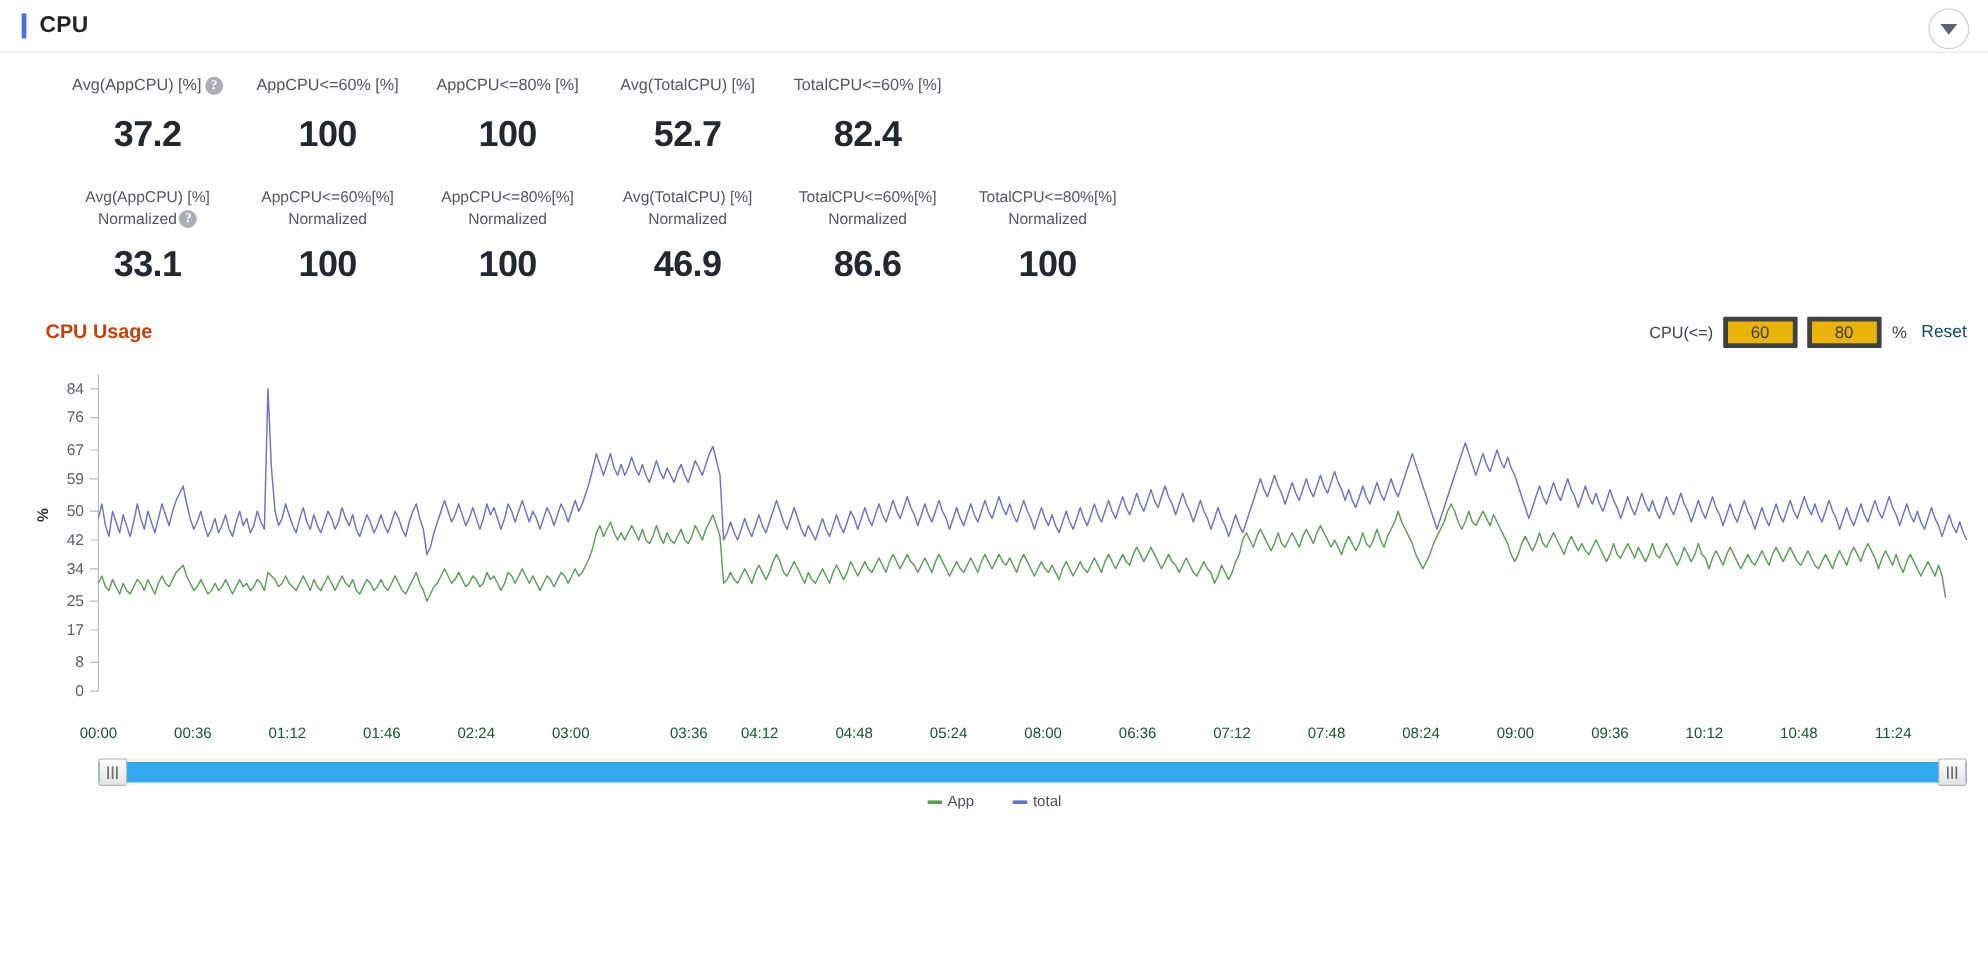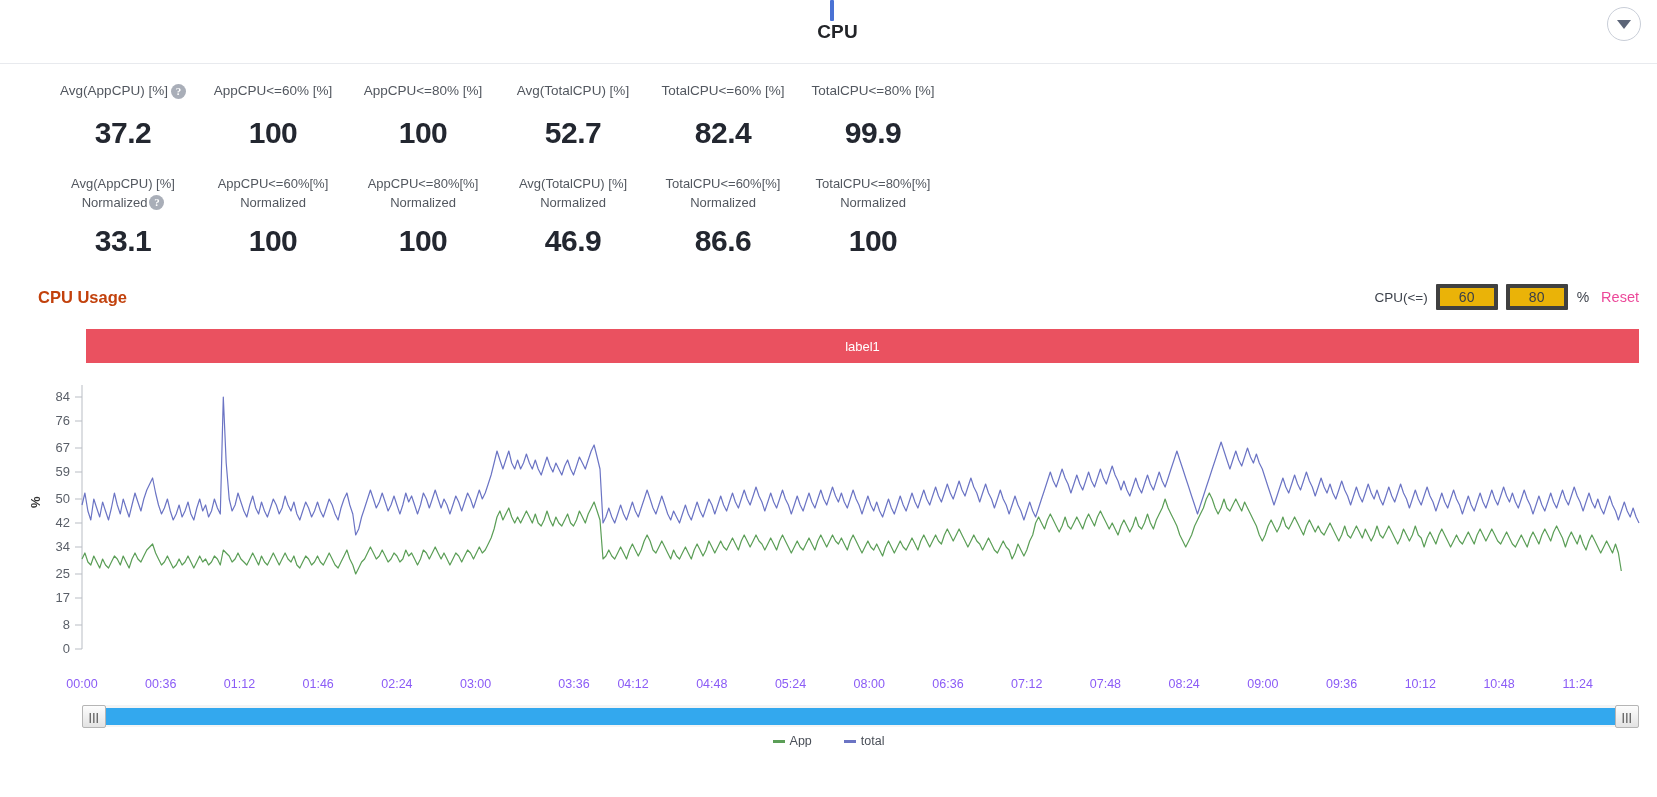--- a/index.html
+++ b/index.html
@@ -7,26 +7,25 @@
     margin: 0; padding: 0;
     width: 1657px; height: 797px;
     background: #ffffff;
     font-family: "Liberation Sans", sans-serif;
     overflow: hidden;
   }
 
   
   .panel-header {
     position: relative;
-    height: 64px;
+    height: 44px;
     display: flex;
     align-items: center;
     padding-left: 18px;
     border-bottom: 1px solid #e8eaee;
-    flex-direction: column;
   }
   .title-bar-accent {
     width: 4px; height: 21px;
     background: #4a72d4;
     border-radius: 1px;
     margin-right: 11px;
   }
   .panel-title {
     font-size: 19px;
     font-weight: bold;
@@ -118,21 +117,21 @@
     border: 4px solid #404040;
     background: #eab308;
     text-align: center;
     font-size: 14px; color: #3a3f48;
     font-family: "Liberation Sans", sans-serif;
     outline: none;
     border-radius: 1px;
   }
   .pct-sign { color: #3e434c; font-size: 14px; margin-left: 1px; }
   .reset-link {
-    color: #ec4899; font-size: 14.5px; cursor: pointer;
+    color: #0c4a6e; font-size: 14.5px; cursor: pointer;
     margin-left: 4px;
   }
 
   
   .band-row {
     margin: 19px 0 0 0;
     padding: 0 18px 0 86px;
   }
   .band {
     height: 34px;
@@ -159,21 +158,21 @@
   svg.plot { display: block; }
 
   .x-labels {
     position: relative;
     height: 22px;
     margin-left: 0;
   }
   .x-labels span {
     position: absolute;
     font-size: 12.5px;
-    color: #8b5cf6;
+    color: #14532d;
     transform: translateX(-50%);
     white-space: nowrap;
   }
 
   
   .h-scroll {
     margin: 6px 18px 0 82px;
     height: 22px;
     position: relative;
     background: #f4f4f4;
@@ -236,24 +235,20 @@
       <div class="kpi-value">100</div>
     </div>
     <div class="kpi-cell">
       <div class="kpi-label">Avg(TotalCPU) [%]</div>
       <div class="kpi-value">52.7</div>
     </div>
     <div class="kpi-cell">
       <div class="kpi-label">TotalCPU&lt;=60% [%]</div>
       <div class="kpi-value">82.4</div>
     </div>
-    <div class="kpi-cell">
-      <div class="kpi-label">TotalCPU&lt;=80% [%]</div>
-      <div class="kpi-value">99.9</div>
-    </div>
   </div>
 
   <div class="kpi-row kpi-row-2">
     <div class="kpi-cell">
       <div class="kpi-label">
         <div>Avg(AppCPU) [%]</div>
         <div class="norm">
           <span>Normalized</span>
           <span class="help-icon">?</span>
         </div>
@@ -303,25 +298,20 @@
     <div class="chart-head-title">CPU Usage</div>
     <div class="chart-head-controls">
       <span>CPU(&lt;=)</span>
       <input class="thr-input" value="60" style="">
       <input class="thr-input" value="80" style="">
       <span class="pct-sign">%</span>
       <span class="reset-link">Reset</span>
     </div>
   </div>
 
-  <div class="band-row">
-    <div class="band">
-      <span>label1</span>
-    </div>
-  </div>
 
   <div class="plot-wrap">
     <div class="y-axis-title">%</div>
     <svg class="plot" id="plot-svg" width="1657" height="300">
         <line x1="82" y1="8" x2="82" y2="272" stroke="#b9bdc4" stroke-width="1"></line>
         <line x1="75" y1="20" x2="82" y2="20" stroke="#b9bdc4" stroke-width="1"></line>
         <text x="70" y="24" text-anchor="end" font-size="13" fill="#5a5f68" font-family="&quot;Liberation Sans&quot;, sans-serif">84</text>
         <line x1="75" y1="44" x2="82" y2="44" stroke="#b9bdc4" stroke-width="1"></line>
         <text x="70" y="48" text-anchor="end" font-size="13" fill="#5a5f68" font-family="&quot;Liberation Sans&quot;, sans-serif">76</text>
         <line x1="75" y1="71" x2="82" y2="71" stroke="#b9bdc4" stroke-width="1"></line>

